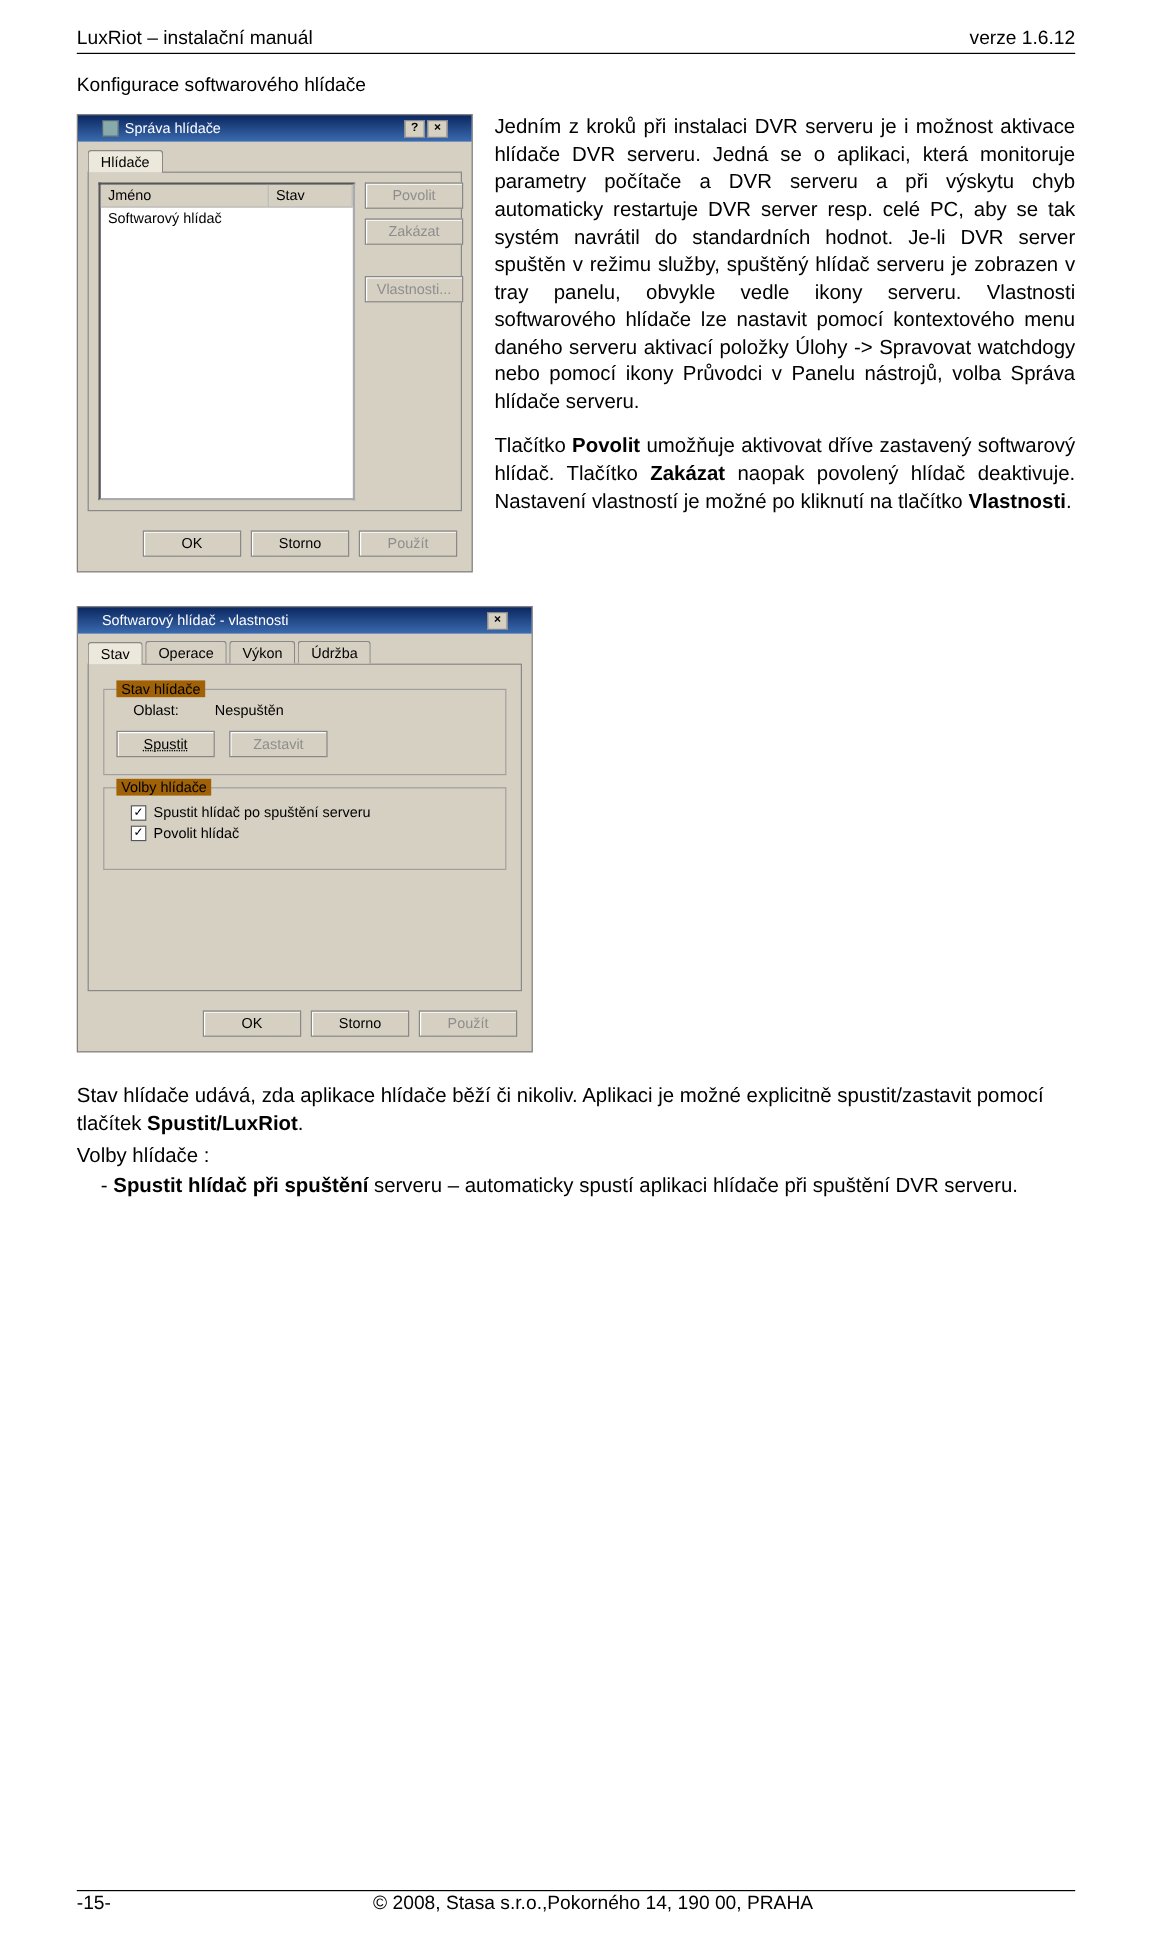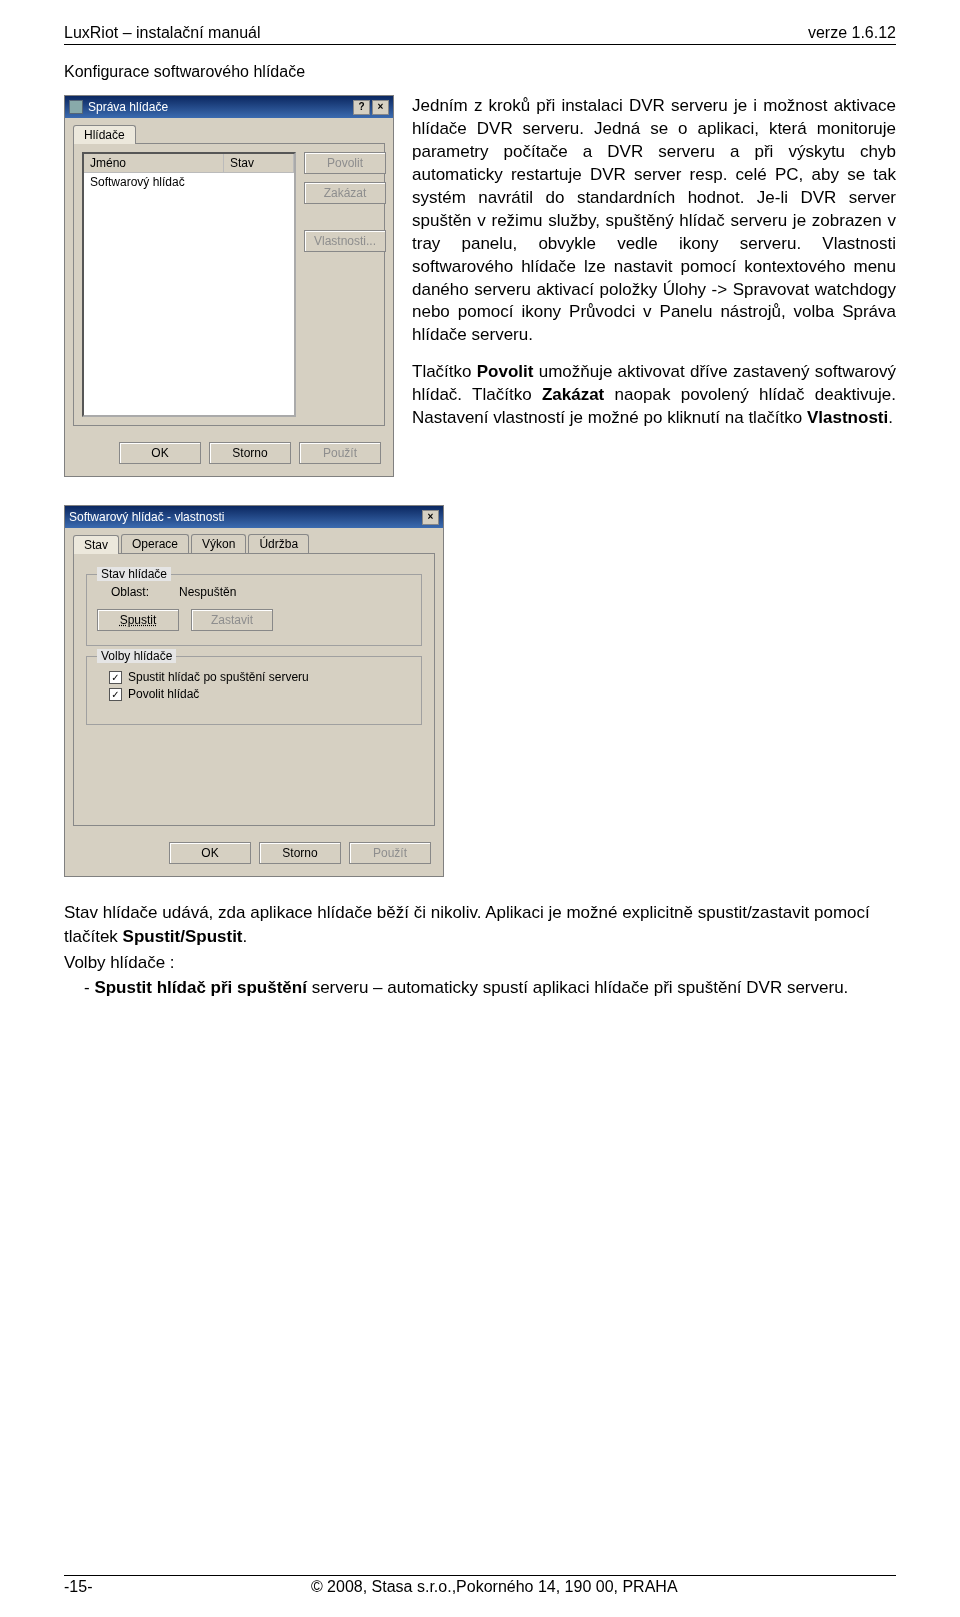--- a/index.html
+++ b/index.html
@@ -40,21 +40,21 @@
     color: #000;
   }
   .dialog1 { width: 330px; }
   .dialog2 { width: 380px; margin-bottom: 24px; }
   .titlebar {
     background: linear-gradient(#0b2760,#3b6bb0);
     color: #fff;
     height: 22px;
     display: flex;
     align-items: center;
-    padding: 0 4px;
+    padding: 0 20px;
     font-size: 12px;
     position: relative;
   }
   .titlebar .tb-icon {
     width: 14px; height: 14px;
     background: #8aa;
     margin-right: 5px;
     border: 1px solid #567;
   }
   .titlebar .tb-btns {
@@ -148,21 +148,21 @@
   .fieldset {
     border: 1px solid #a0a0a0;
     margin: 6px 2px 10px 2px;
     padding: 10px 10px 14px 10px;
     position: relative;
   }
   .fieldset .legend {
     position: absolute;
     top: -8px;
     left: 10px;
-    background: #e5e5e5;
+    background: #a16207;
     padding: 0 4px;
     font-size: 12px;
   }
   .kv {
     display: flex;
     gap: 30px;
     font-size: 12px;
     margin-bottom: 10px;
     padding-left: 14px;
   }
@@ -309,21 +309,21 @@
     </div>
     <div class="dlg-buttons">
       <div class="btn">OK</div>
       <div class="btn">Storno</div>
       <div class="btn disabled">Použít</div>
     </div>
   </div>
 
   <div class="para-bottom">
     <p>
-      <span>Stav hlídače udává, zda aplikace hlídače běží či nikoliv. Aplikaci je možné explicitně spustit/zastavit pomocí tlačítek </span><span class="bold">Spustit/Spustit</span><span>.</span>
+      <span>Stav hlídače udává, zda aplikace hlídače běží či nikoliv. Aplikaci je možné explicitně spustit/zastavit pomocí tlačítek </span><span class="bold">Spustit/LuxRiot</span><span>.</span>
     </p>
     <p>Volby hlídače :</p>
     <p class="list-indent">
       <span>-   </span><span class="bold">Spustit hlídač při spuštění</span><span> serveru – automaticky spustí aplikaci hlídače při spuštění DVR serveru.</span>
     </p>
   </div>
 
 </div>
 
 <div class="footer">

